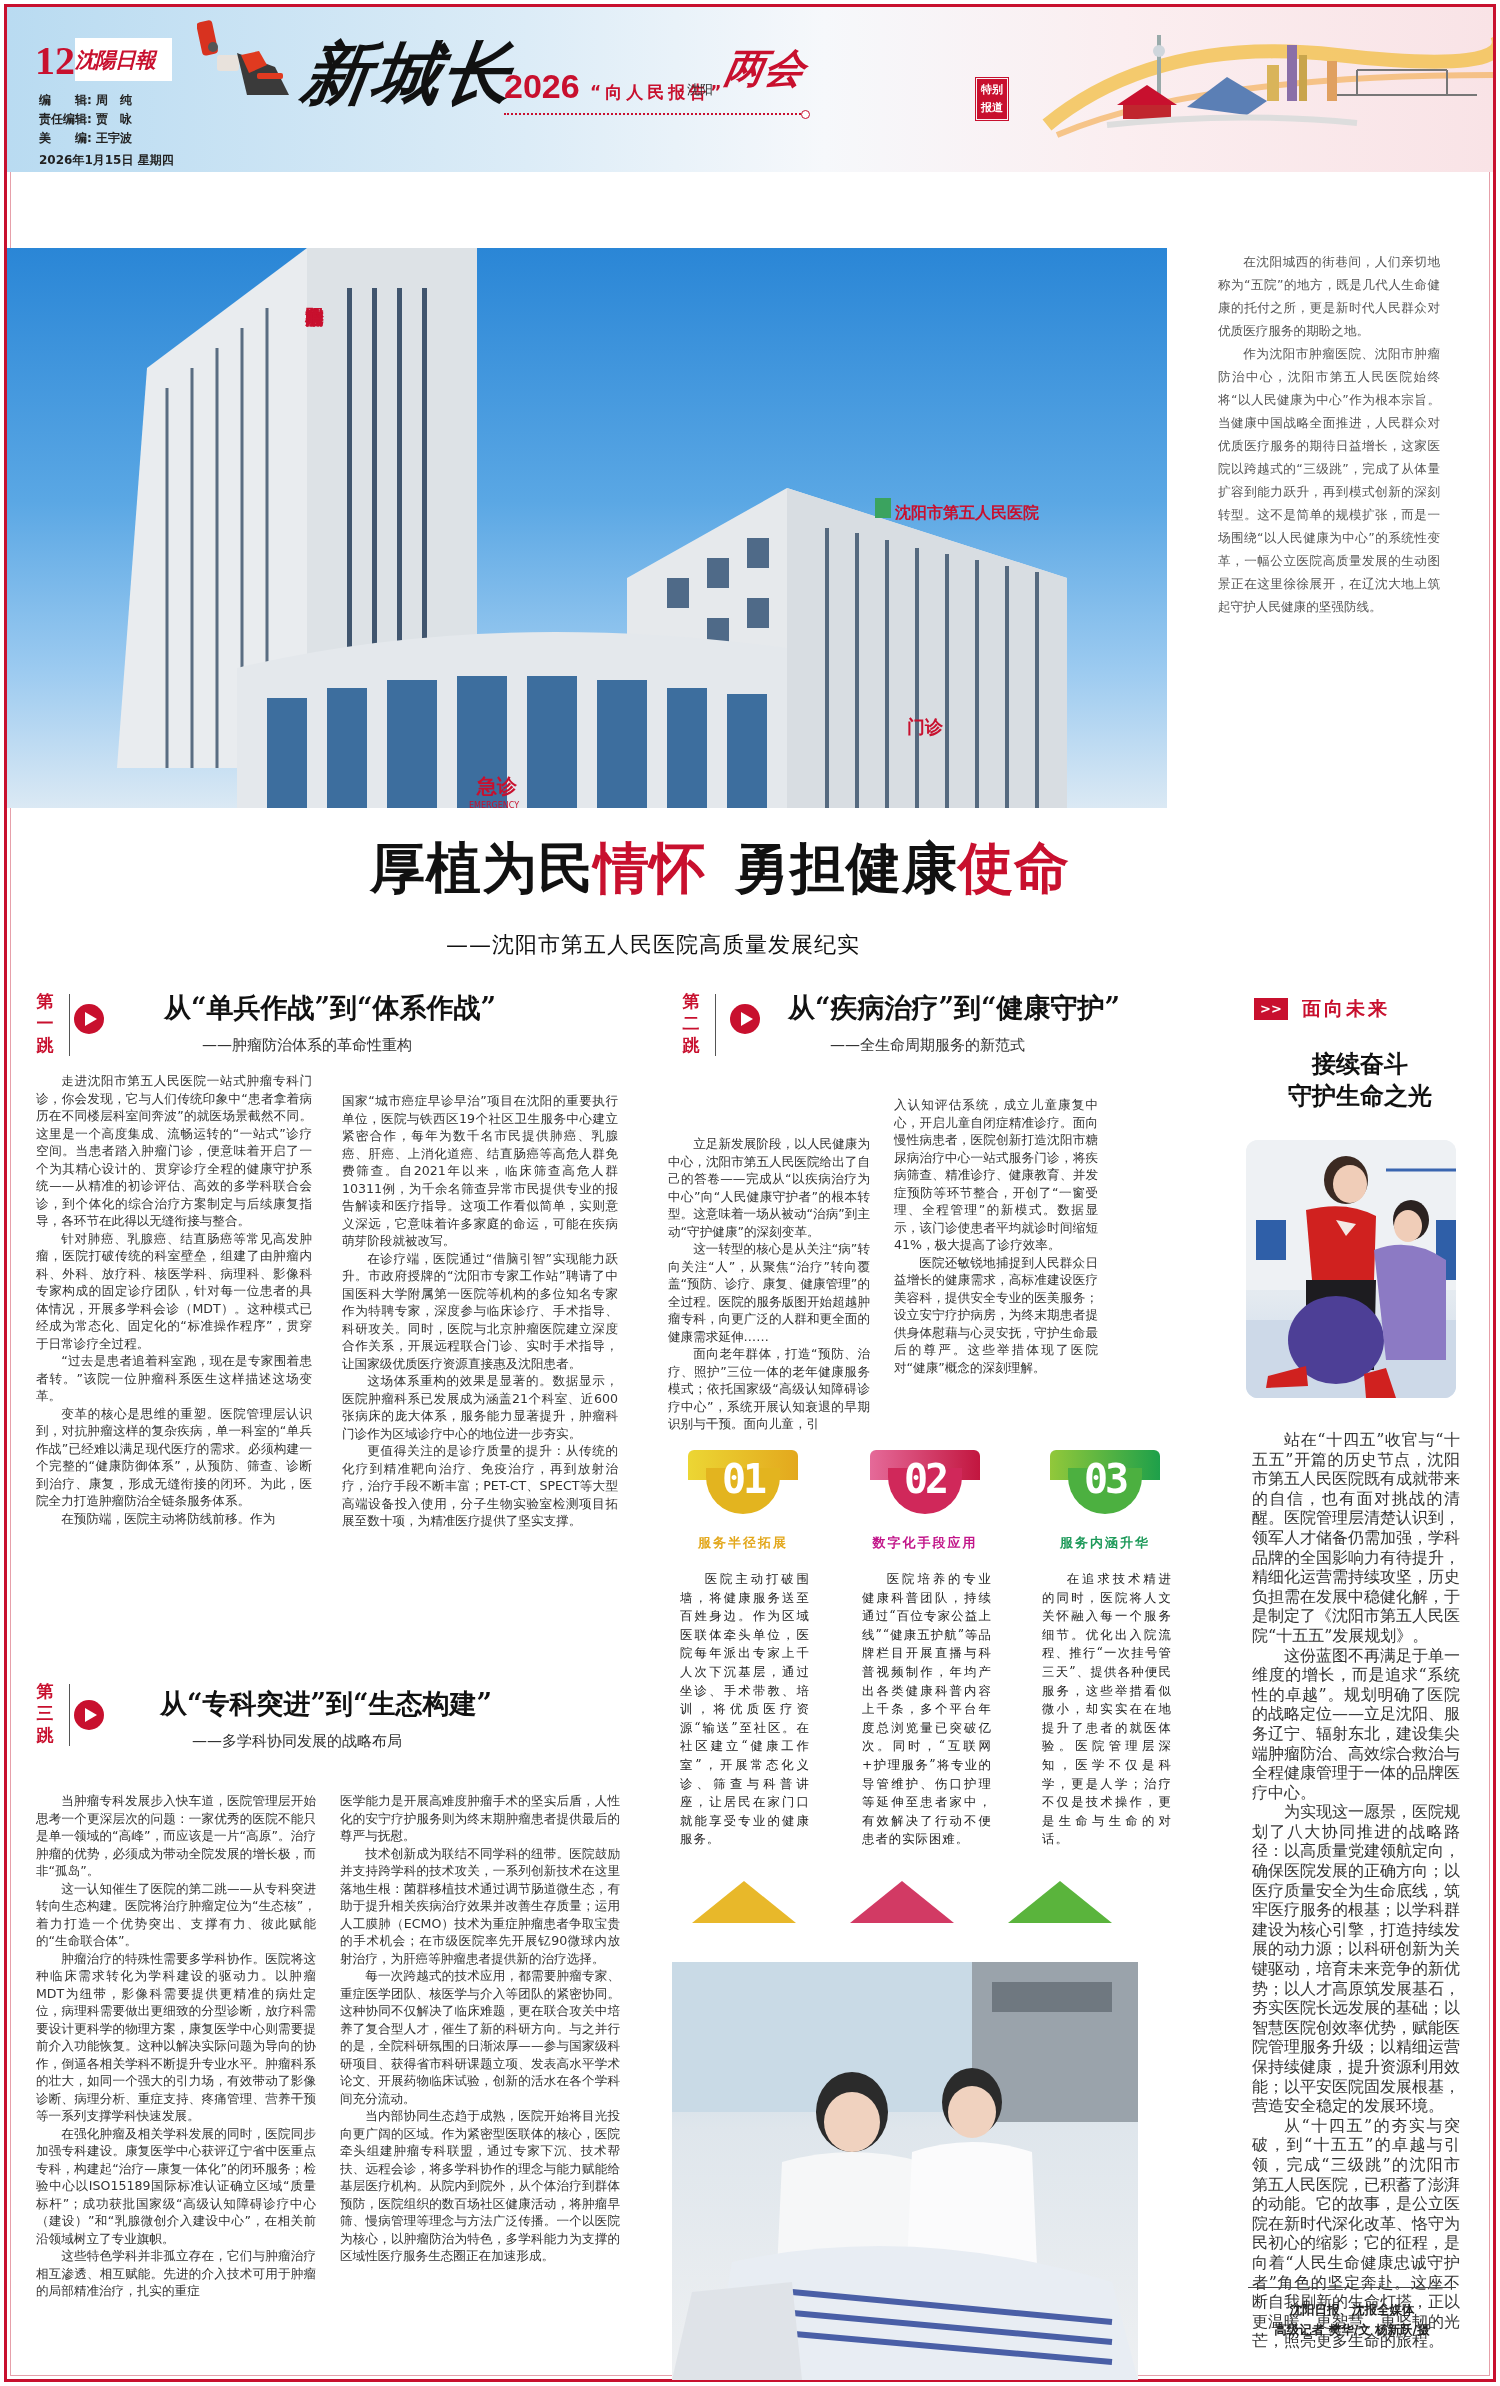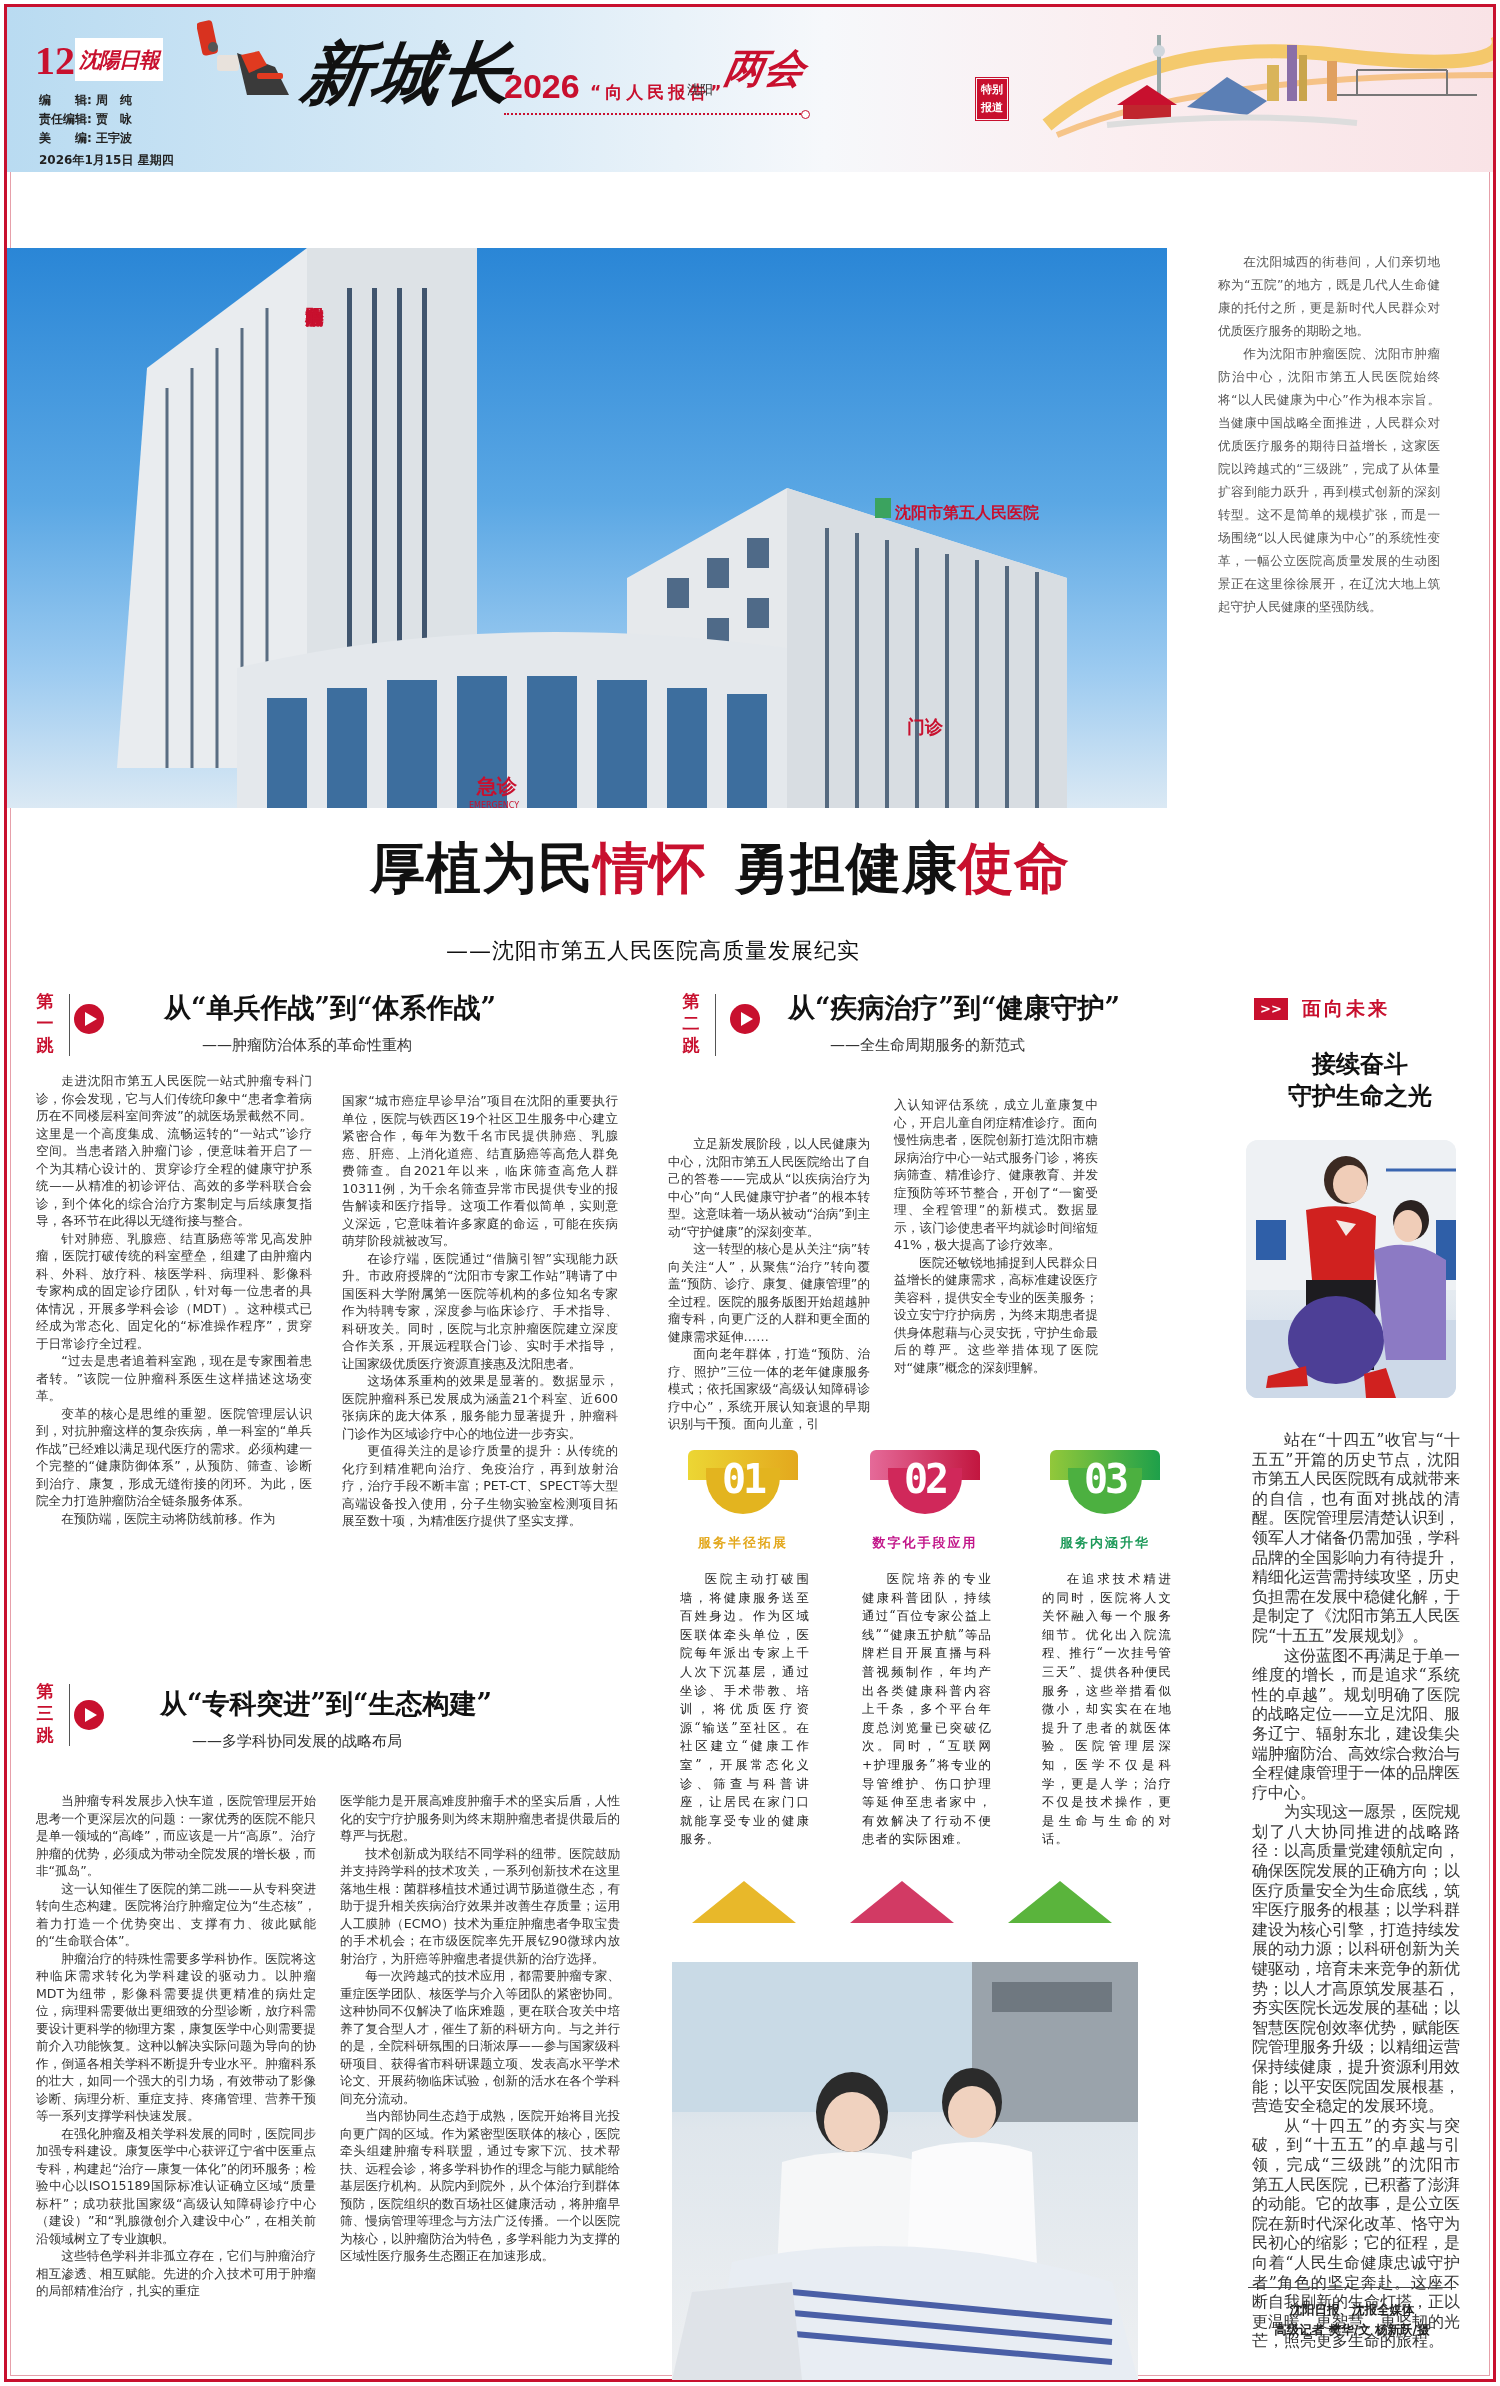--- a/index.html
+++ b/index.html
@@ -6,22 +6,22 @@
   html, body { width: 1500px; height: 2386px; background: #fff; overflow: hidden; }
   body { font-family: "DejaVu Serif", "Liberation Serif", serif; color: #222; position: relative; }
 
   .page-frame { position: absolute; left: 4px; top: 4px; width: 1492px; height: 2378px; border: 3px solid #c8102e; }
   .page-frame::after { content: ""; position: absolute; left: 3px; top: 3px; right: 3px; bottom: 3px; border: 1px solid #e6a0aa; }
 
   
   .banner { position: absolute; left: 7px; top: 7px; width: 1486px; height: 165px;
     background: linear-gradient(90deg, #b9dbf1 0%, #dcecf7 35%, #f6f8fb 55%, #fbeef0 75%, #f9e3e6 100%); overflow: hidden; }
   .page-num { position: absolute; left: 28px; top: 30px; font-family: "Liberation Serif", serif; font-weight: bold; font-size: 40px; color: #c8102e; }
-  .paper-logo { position: absolute; left: 68px; top: 31px; width: 88px; height: 43px; background: #fff; color: #c8102e;
-    font-family: "DejaVu Serif", serif; font-weight: bold; font-style: italic; font-size: 21px; line-height: 43px; text-align: center; letter-spacing: -1px; }
+  .paper-logo { position: absolute; left: 68px; top: 31px; width: 97px; height: 43px; background: #fff; color: #c8102e;
+    font-family: "DejaVu Serif", serif; font-weight: bold; font-style: italic; font-size: 21px; line-height: 43px; letter-spacing: -1px; }
   .staff { position: absolute; left: 32px; top: 84px; font-family: "DejaVu Sans", sans-serif; font-size: 12px; font-weight: bold; color: #222; line-height: 19px; }
   .staff .date { margin-top: 3px; }
   .robot-hand { position: absolute; left: 190px; top: 8px; width: 100px; height: 80px; }
   .calligraphy { position: absolute; left: 296px; top: 22px; font-family: "DejaVu Serif", serif; font-weight: bold; font-style: italic; font-size: 68px;
     color: #111; letter-spacing: 2px; transform: skewX(-8deg); }
   .year { position: absolute; left: 497px; top: 60px; font-family: "Liberation Sans", sans-serif; font-weight: bold; font-size: 34px; color: #c8102e; }
   .report { position: absolute; left: 583px; top: 74px; font-family: "DejaVu Sans", sans-serif; font-weight: bold; font-size: 17px; color: #c8102e; letter-spacing: 4px; }
   .city { position: absolute; left: 680px; top: 74px; font-family: "DejaVu Sans", sans-serif; font-size: 13px; color: #333; }
   .lianghui { position: absolute; left: 718px; top: 34px; font-family: "DejaVu Serif", serif; font-weight: bold; font-style: italic; font-size: 40px; color: #c8102e; transform: skewX(-10deg); }
   .dotline { position: absolute; left: 497px; top: 106px; width: 300px; border-top: 2px dotted #c8102e; }
@@ -37,21 +37,21 @@
 
   
   .intro { position: absolute; left: 1218px; top: 250px; width: 222px; font-family: "DejaVu Sans", sans-serif; font-size: 12.6px; color: #555; line-height: 23px; text-align: justify; }
   .intro p { text-indent: 2em; }
 
   
   .headline { position: absolute; left: 370px; top: 832px; width: 780px; text-align: left; }
   .headline h1 { font-family: "DejaVu Serif", serif; font-weight: bold; font-size: 55px; letter-spacing: 1px; color: #111; white-space: nowrap; }
   .headline h1 .red { color: #c8102e; }
   .headline h1 .gap { display: inline-block; width: 28px; }
-  .headline .sub { margin-top: 30px; margin-left: 76px; font-family: "DejaVu Sans", sans-serif; font-size: 22px; color: #111; letter-spacing: 1px; }
+  .headline .sub { margin-top: 24px; margin-left: 76px; font-family: "DejaVu Sans", sans-serif; font-size: 22px; color: #111; letter-spacing: 1px; }
 
   
   .sec-head { position: absolute; height: 90px; }
   .sec-tag { position: absolute; left: 0; top: 0; width: 22px; font-family: "DejaVu Sans", sans-serif; font-weight: bold; font-size: 17px; color: #c8102e; line-height: 22px; text-align: center; }
   .sec-tag::after { content: ""; position: absolute; right: -14px; top: 4px; height: 62px; border-left: 1px solid #555; }
   .play { position: absolute; width: 30px; height: 30px; border-radius: 50%; background: #c8102e; }
   .play::after { content: ""; position: absolute; left: 11px; top: 8px; border-left: 12px solid #fff; border-top: 7px solid transparent; border-bottom: 7px solid transparent; }
   .sec-title { position: absolute; font-family: "DejaVu Serif", serif; font-weight: bold; font-size: 27px; color: #111; white-space: nowrap; }
   .sec-sub { position: absolute; font-family: "DejaVu Sans", sans-serif; font-size: 15px; color: #333; white-space: nowrap; }
 

